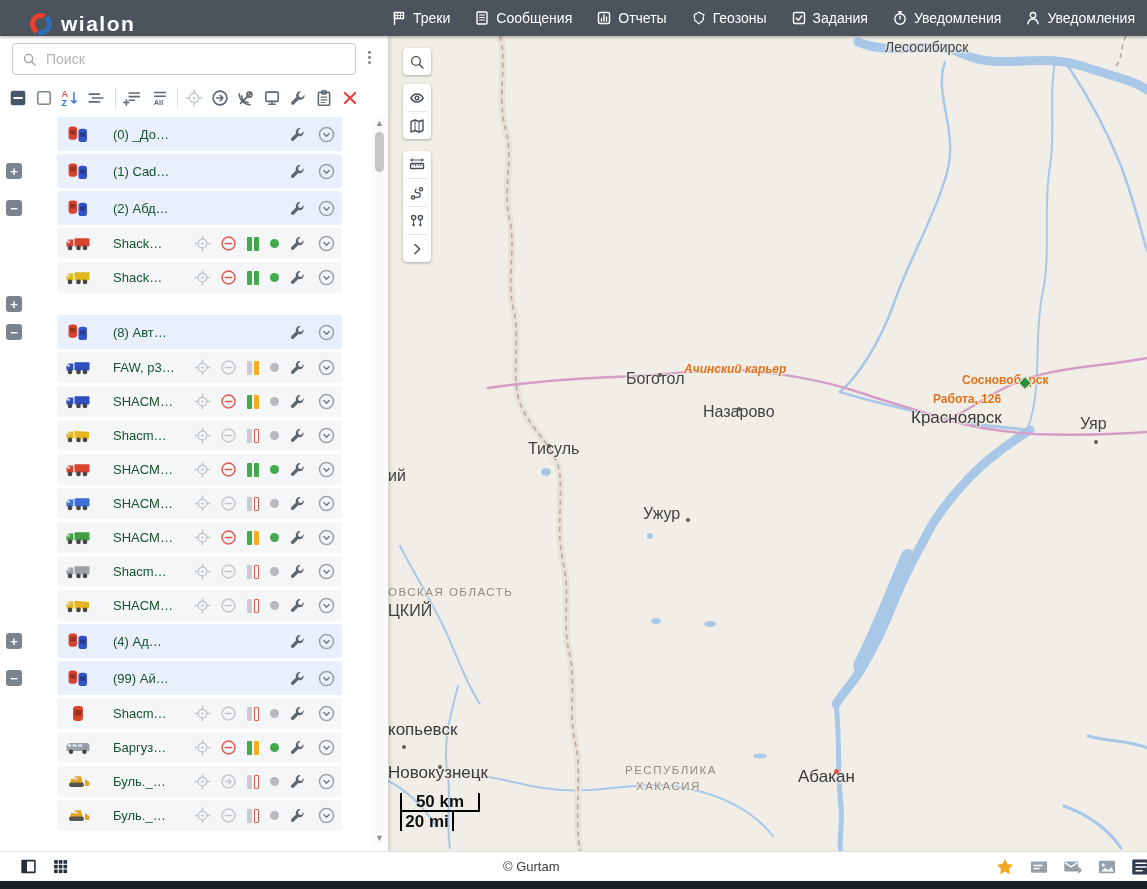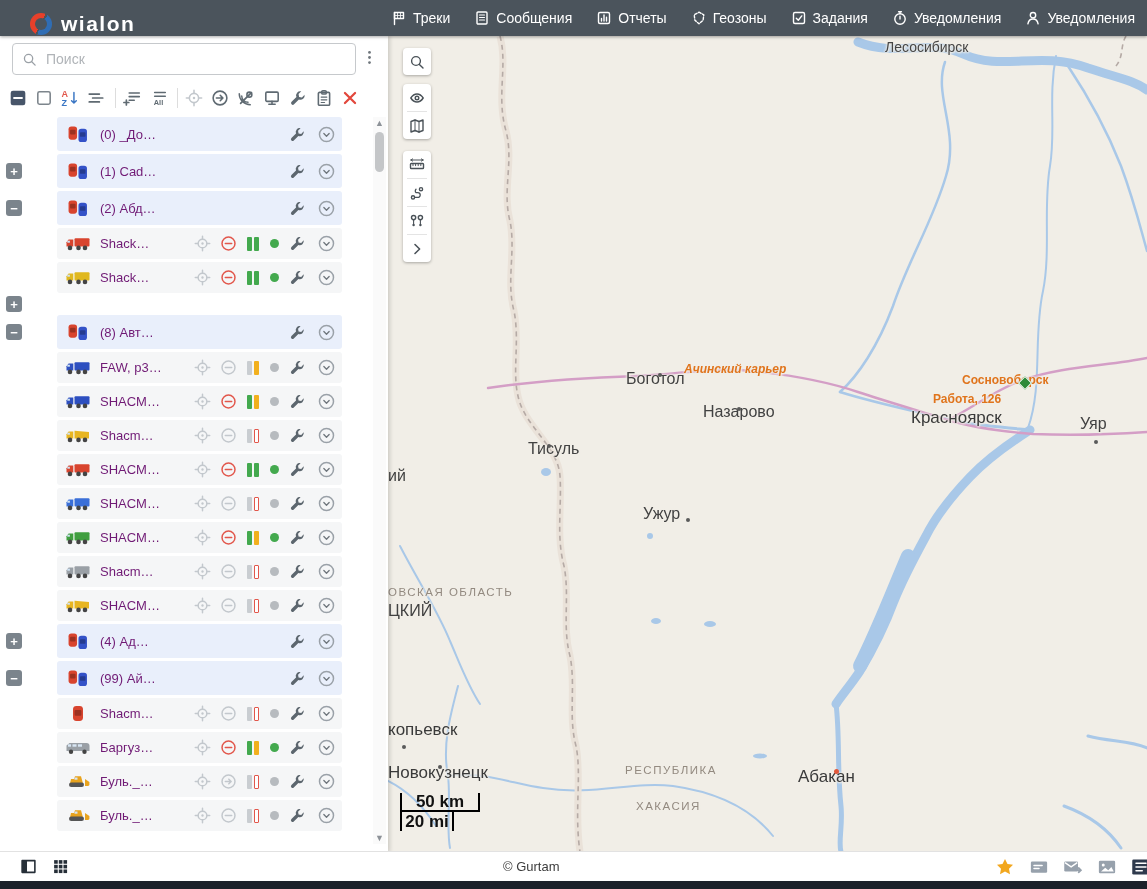--- a/index.html
+++ b/index.html
@@ -40,21 +40,21 @@
   .list{position:absolute;top:81px;left:0;right:16px;bottom:0;overflow:hidden}
   .rowwrap{display:flex;margin-bottom:3px}
   .gutter{width:57px;flex:0 0 auto;display:flex;align-items:center;padding-left:6px;box-sizing:border-box}
   .expander{width:16px;height:16px;border-radius:3px;background:#7b848c;color:#fff;font-weight:bold;
             display:flex;align-items:center;justify-content:center;font-size:13px;line-height:1;cursor:pointer;user-select:none}
   .row{width:285px;border-radius:3px;display:flex;align-items:center;box-sizing:border-box}
   .row.group{background:#e9effb;height:34px}
   .row.unit{background:#f5f6f7;height:31px}
   .veh{width:26px;height:17px;margin-left:8px;flex:0 0 auto;display:flex;align-items:center}
   .veh svg{width:26px;height:17px}
-  .name{flex:1;font-size:13px;color:#701a75;margin-left:9px;white-space:nowrap;overflow:hidden}
+  .name{flex:1;font-size:13px;color:#14532d;margin-left:22px;white-space:nowrap;overflow:hidden}
   .cell{display:flex;align-items:center;justify-content:center;flex:0 0 auto;cursor:pointer}
   .cell svg{width:17px;height:17px}
   .c-loc{width:26px;color:#c3c8cd}
   .c-motion{width:27px}
   .c-motion.red{color:#e2574c}.c-motion.gray{color:#c3c8cd}
   .c-bars{width:22px;cursor:default}
   .c-bars i{display:inline-block;width:5px;height:14px;margin:0 1px;border-radius:1px;box-sizing:border-box}
   .b-g{background:#43a94e}.b-y{background:#f2b01e}.b-x{background:#c9cdd1}
   .b-r{border:1.6px solid #e2574c;background:#fff}
   .c-dot{width:20px;cursor:default}
@@ -1155,21 +1155,21 @@
       <div class="lbl geo" style="left: 574px; top: 337px;">Сосновоборск</div>
       <div class="lbl geo" style="left: 545px; top: 356px;">Работа, 126</div>
       <div class="lbl city-xl" style="left: 523px; top: 372px;">Красноярск</div>
       <div class="lbl city-lg2" style="left: 692px; top: 379px;">Уяр</div>
       <div class="lbl city-lg2" style="left: 0px; top: 431px;">ий</div>
       <div class="lbl region" style="left: 0px; top: 550px;">ОВСКАЯ ОБЛАСТЬ</div>
       <div class="lbl city-lg2" style="left: 0px; top: 566px;">ЦКИЙ</div>
       <div class="lbl city-xl" style="left: 0px; top: 684px;">копьевск</div>
       <div class="lbl city-xl" style="left: 0px; top: 727px;">Новокузнецк</div>
       <div class="lbl region" style="left: 237px; top: 728px;">РЕСПУБЛИКА</div>
-      <div class="lbl region" style="left: 248px; top: 744px; margin-top: 20px;">ХАКАСИЯ</div>
+      <div class="lbl region" style="left: 248px; top: 744px;">ХАКАСИЯ</div>
       <div class="lbl city-xl" style="left: 410px; top: 731px;">Абакан</div>
       <div class="mdot" style="left: 270px; top: 337px;"></div>
       <div class="mdot" style="left: 349px; top: 371px;"></div>
       <div class="mdot" style="left: 159px; top: 408px;"></div>
       <div class="mdot" style="left: 298px; top: 482px;"></div>
       <div class="mdot" style="left: 14px; top: 709px;"></div>
       <div class="mdot" style="left: 50px; top: 729px;"></div>
       <div class="mdot" style="left: 706px; top: 404px;"></div>
       <div class="mdot" style="left: 446px; top: 733px; background: rgb(226, 89, 59); width: 5px; height: 5px;"></div>
       <div class="diamond" style="left: 632px; top: 342px; background: rgb(46, 139, 58);"></div>

